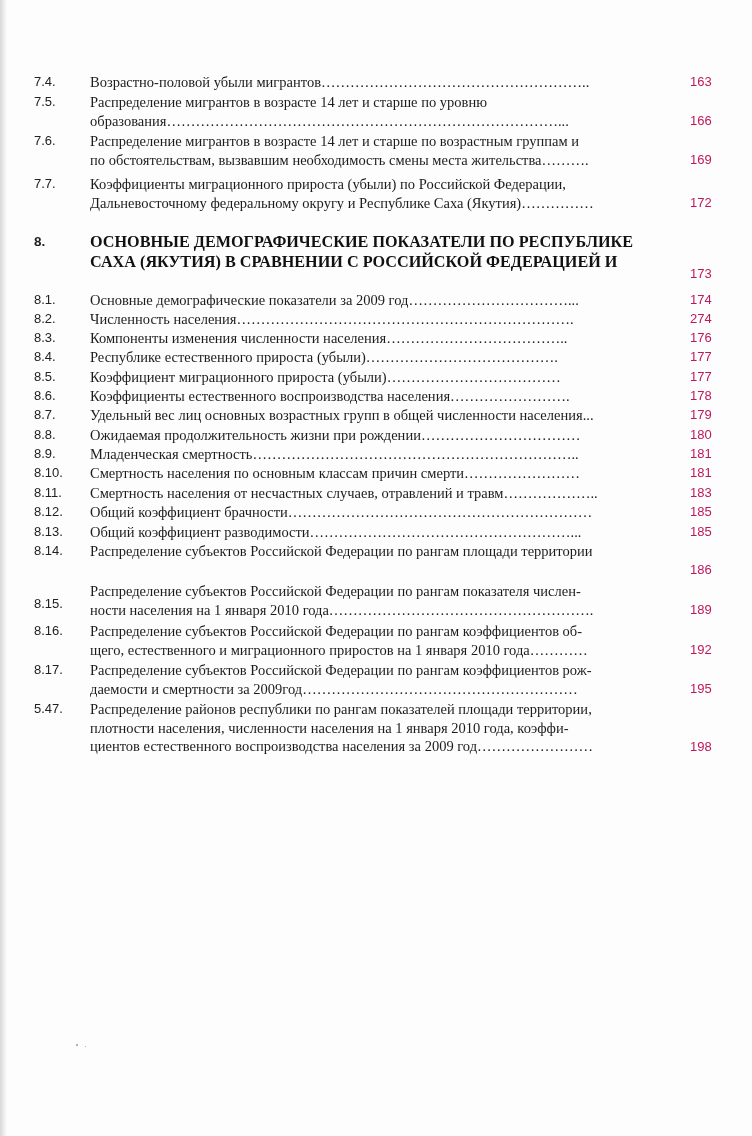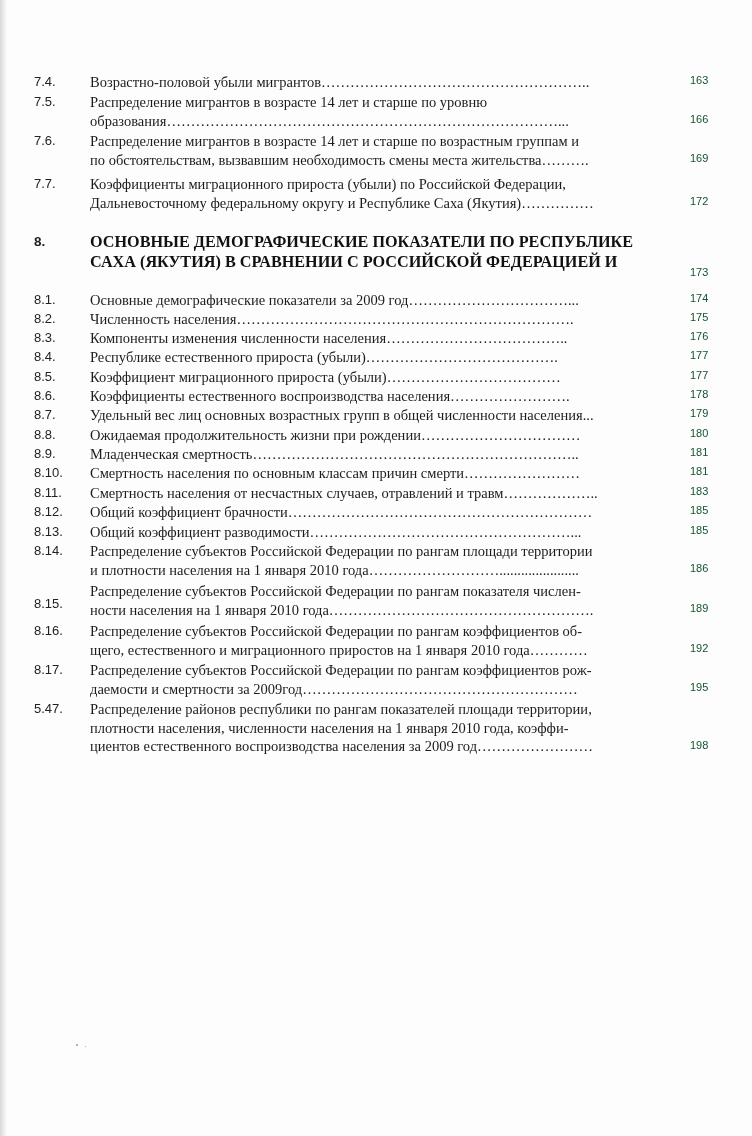--- a/index.html
+++ b/index.html
@@ -7,21 +7,21 @@
     width:752px; height:1136px; background:#fdfdfd; position:relative; overflow:hidden;
     font-family:"Liberation Serif", serif; color:#1a1a1a;
   }
   .edge { position:absolute; left:0; top:0; width:7px; height:1136px;
     background:linear-gradient(to right,#d8d8dc,#eeeef0 60%,#fdfdfd); }
   .toc { position:absolute; left:0; top:0; width:752px; height:1136px; }
   .row { position:absolute; left:0; width:752px; }
   .num { position:absolute; left:34px; font-family:"Liberation Sans", sans-serif; font-size:13px; color:#222; }
   .title { position:absolute; left:90px; width:586px; font-size:14.5px; line-height:18.7px; color:#1c1c1c; }
   .title .ln { display:block; white-space:nowrap; }
-  .page { position:absolute; left:690px; font-family:"Liberation Sans", sans-serif; font-size:11px; color:#14532d; }
+  .page { position:absolute; left:690px; font-family:"Liberation Sans", sans-serif; font-size:13px; color:#be185d; }
   .heading .num { font-weight:bold; font-size:13.5px; }
   .heading .title { font-weight:bold; font-size:16.2px; line-height:19.6px; color:#111; }
   .speck { position:absolute; width:2px; height:2px; background:#999; border-radius:1px; }
 </style>
 </head>
 <body>
 
 <div class="edge"></div>
 
 <div class="toc">
@@ -75,21 +75,21 @@
     <div class="title">
         <span class="ln">Основные демографические показатели за 2009 год……………………………...</span>
       </div>
     <span class="page" style="top:1px">174</span>
   </div>
   <div class="row" style="top:310px">
     <span class="num" style="top:1px">8.2.</span>
     <div class="title">
         <span class="ln">Численность населения…………………………………………………………….</span>
       </div>
-    <span class="page" style="top:1px">175</span>
+    <span class="page" style="top:1px">274</span>
   </div>
   <div class="row" style="top:329px">
     <span class="num" style="top:1px">8.3.</span>
     <div class="title">
         <span class="ln">Компоненты изменения численности населения………………………………..</span>
       </div>
     <span class="page" style="top:1px">176</span>
   </div>
   <div class="row" style="top:348px">
     <span class="num" style="top:1px">8.4.</span>
@@ -158,21 +158,20 @@
     <span class="num" style="top:1px">8.13.</span>
     <div class="title">
         <span class="ln">Общий коэффициент разводимости………………………………………………...</span>
       </div>
     <span class="page" style="top:1px">185</span>
   </div>
   <div class="row" style="top:542px">
     <span class="num" style="top:1px">8.14.</span>
     <div class="title">
       <span class="ln">Распределение субъектов Российской Федерации по рангам площади территории</span>
-      <span class="ln">и плотности населения на 1 января 2010 года………………………......................</span>
     </div>
     <span class="page" style="top:20px">186</span>
   </div>
   <div class="row" style="top:582px">
     <span class="num" style="top:14px">8.15.</span>
     <div class="title">
       <span class="ln">Распределение субъектов Российской Федерации по рангам показателя числен-</span>
       <span class="ln">ности населения на 1 января 2010 года……………………………………………….</span>
     </div>
     <span class="page" style="top:20px">189</span>

